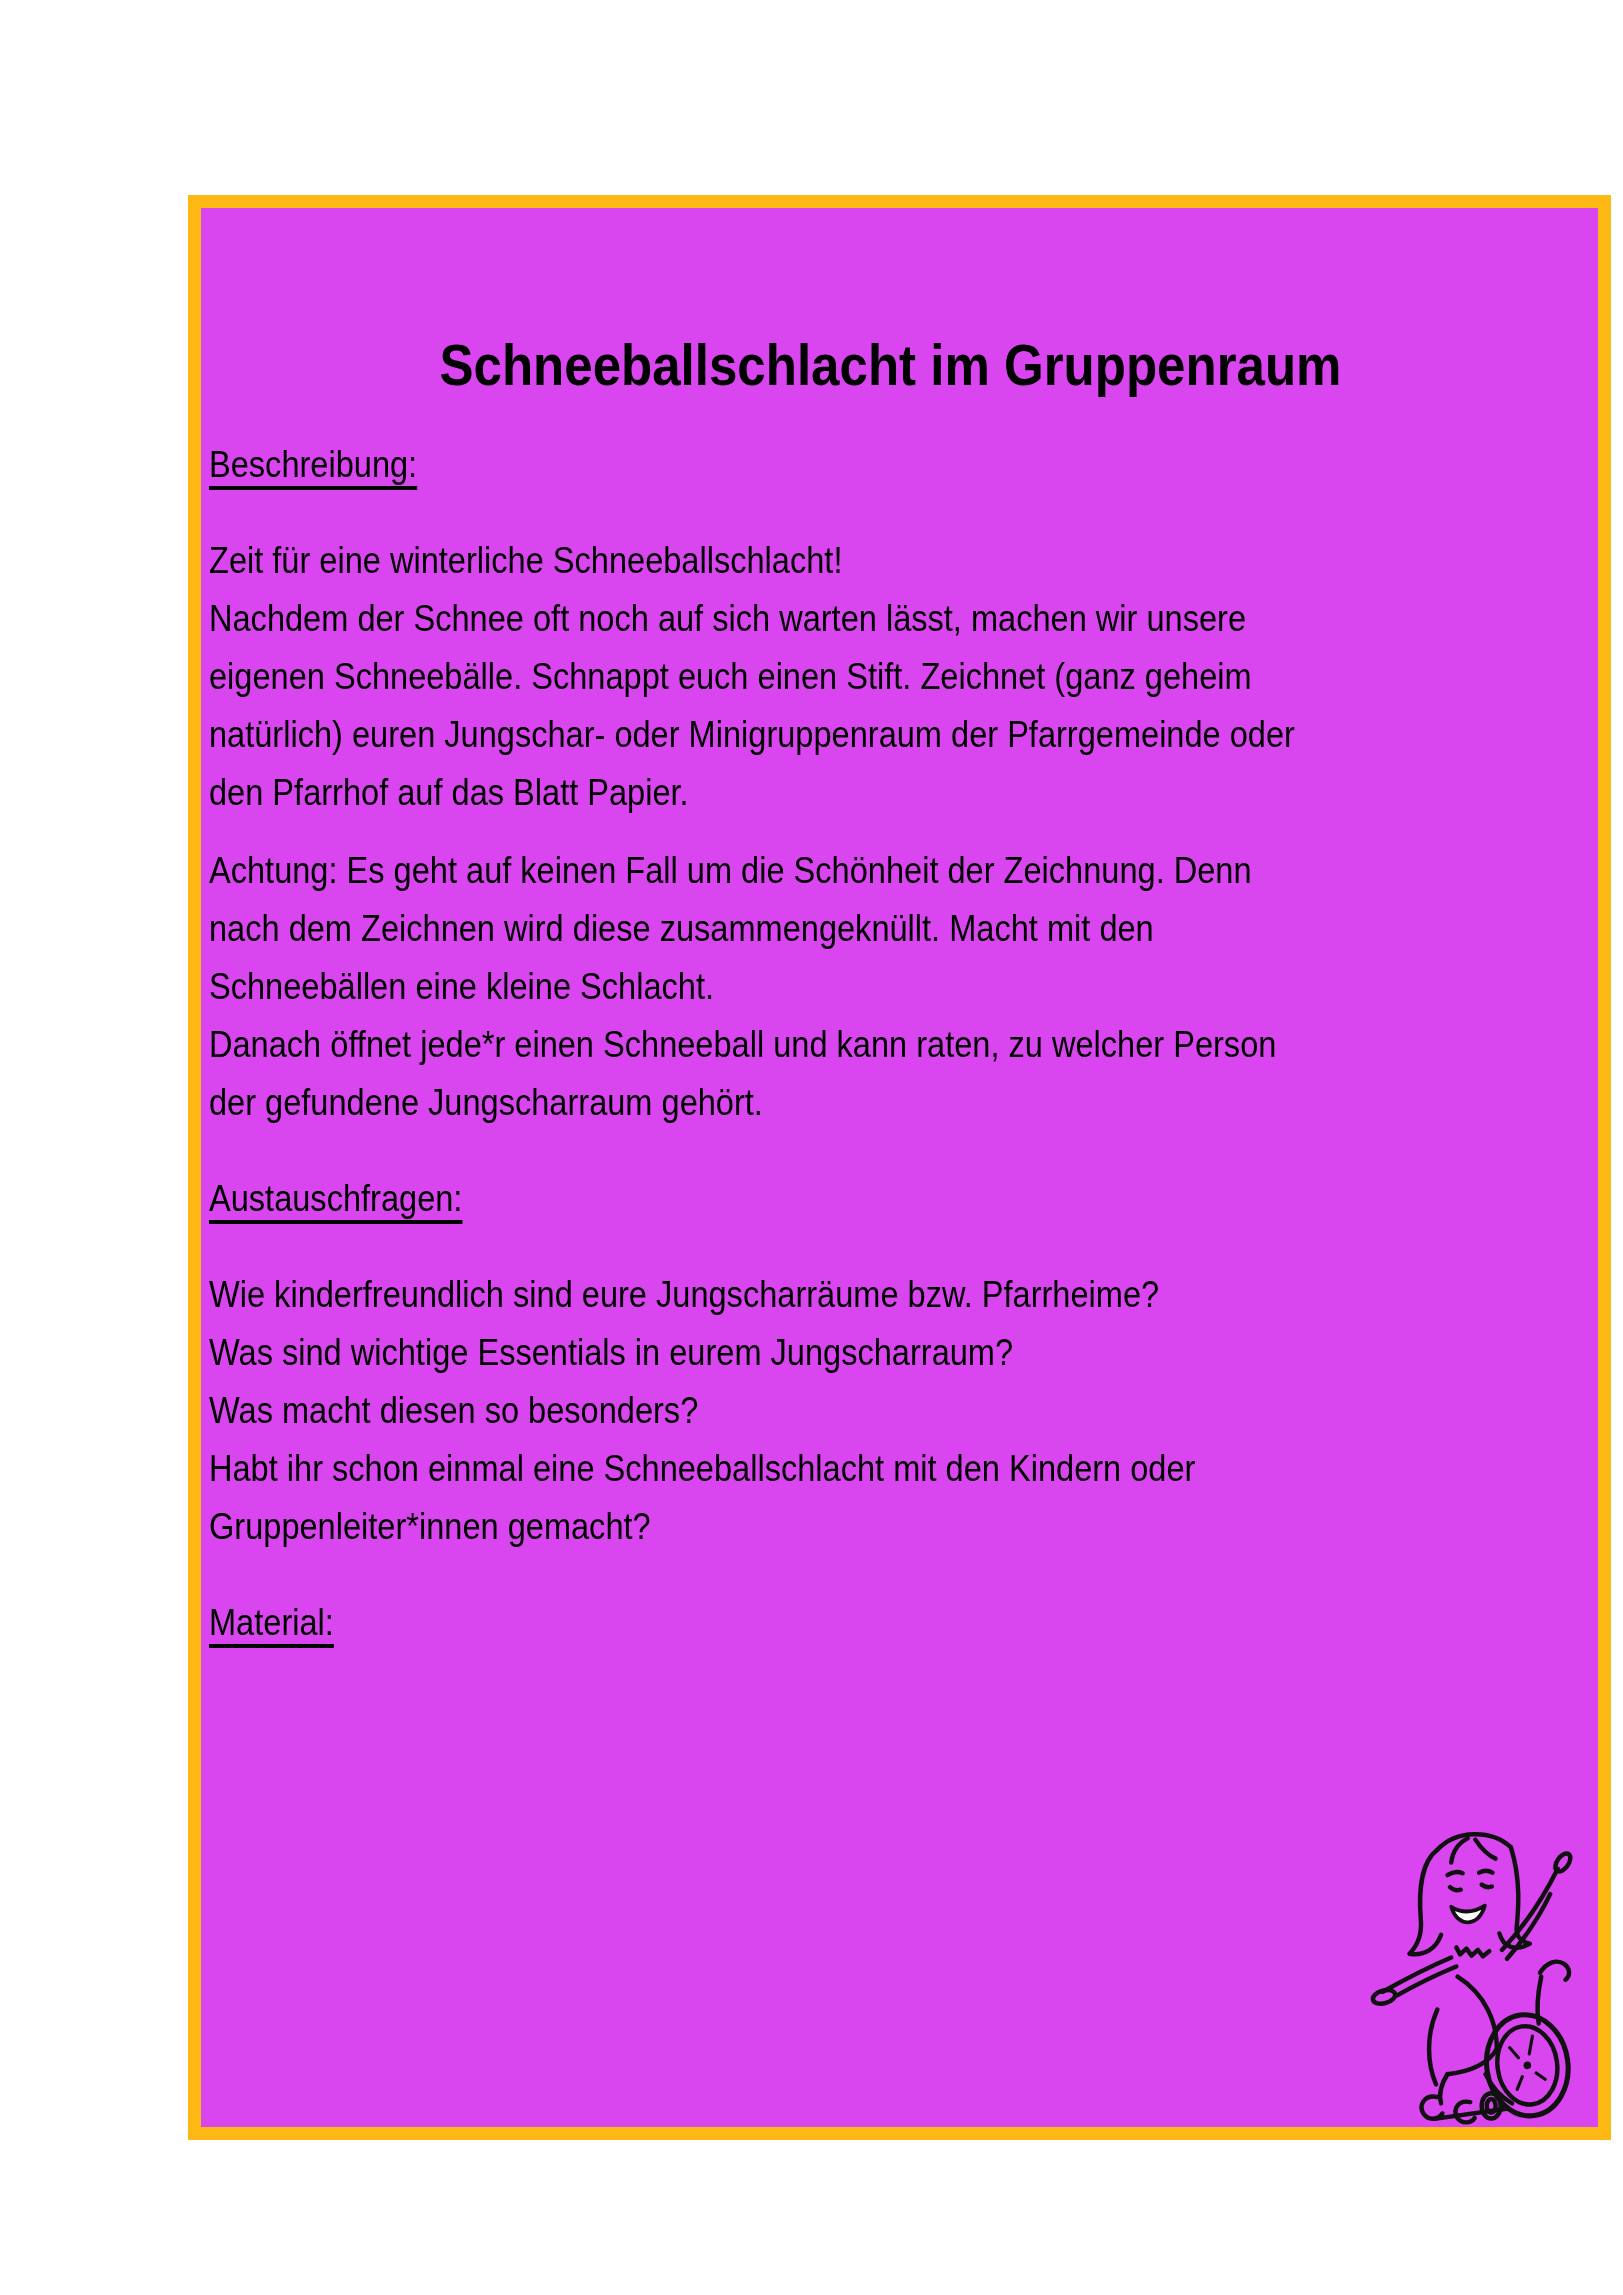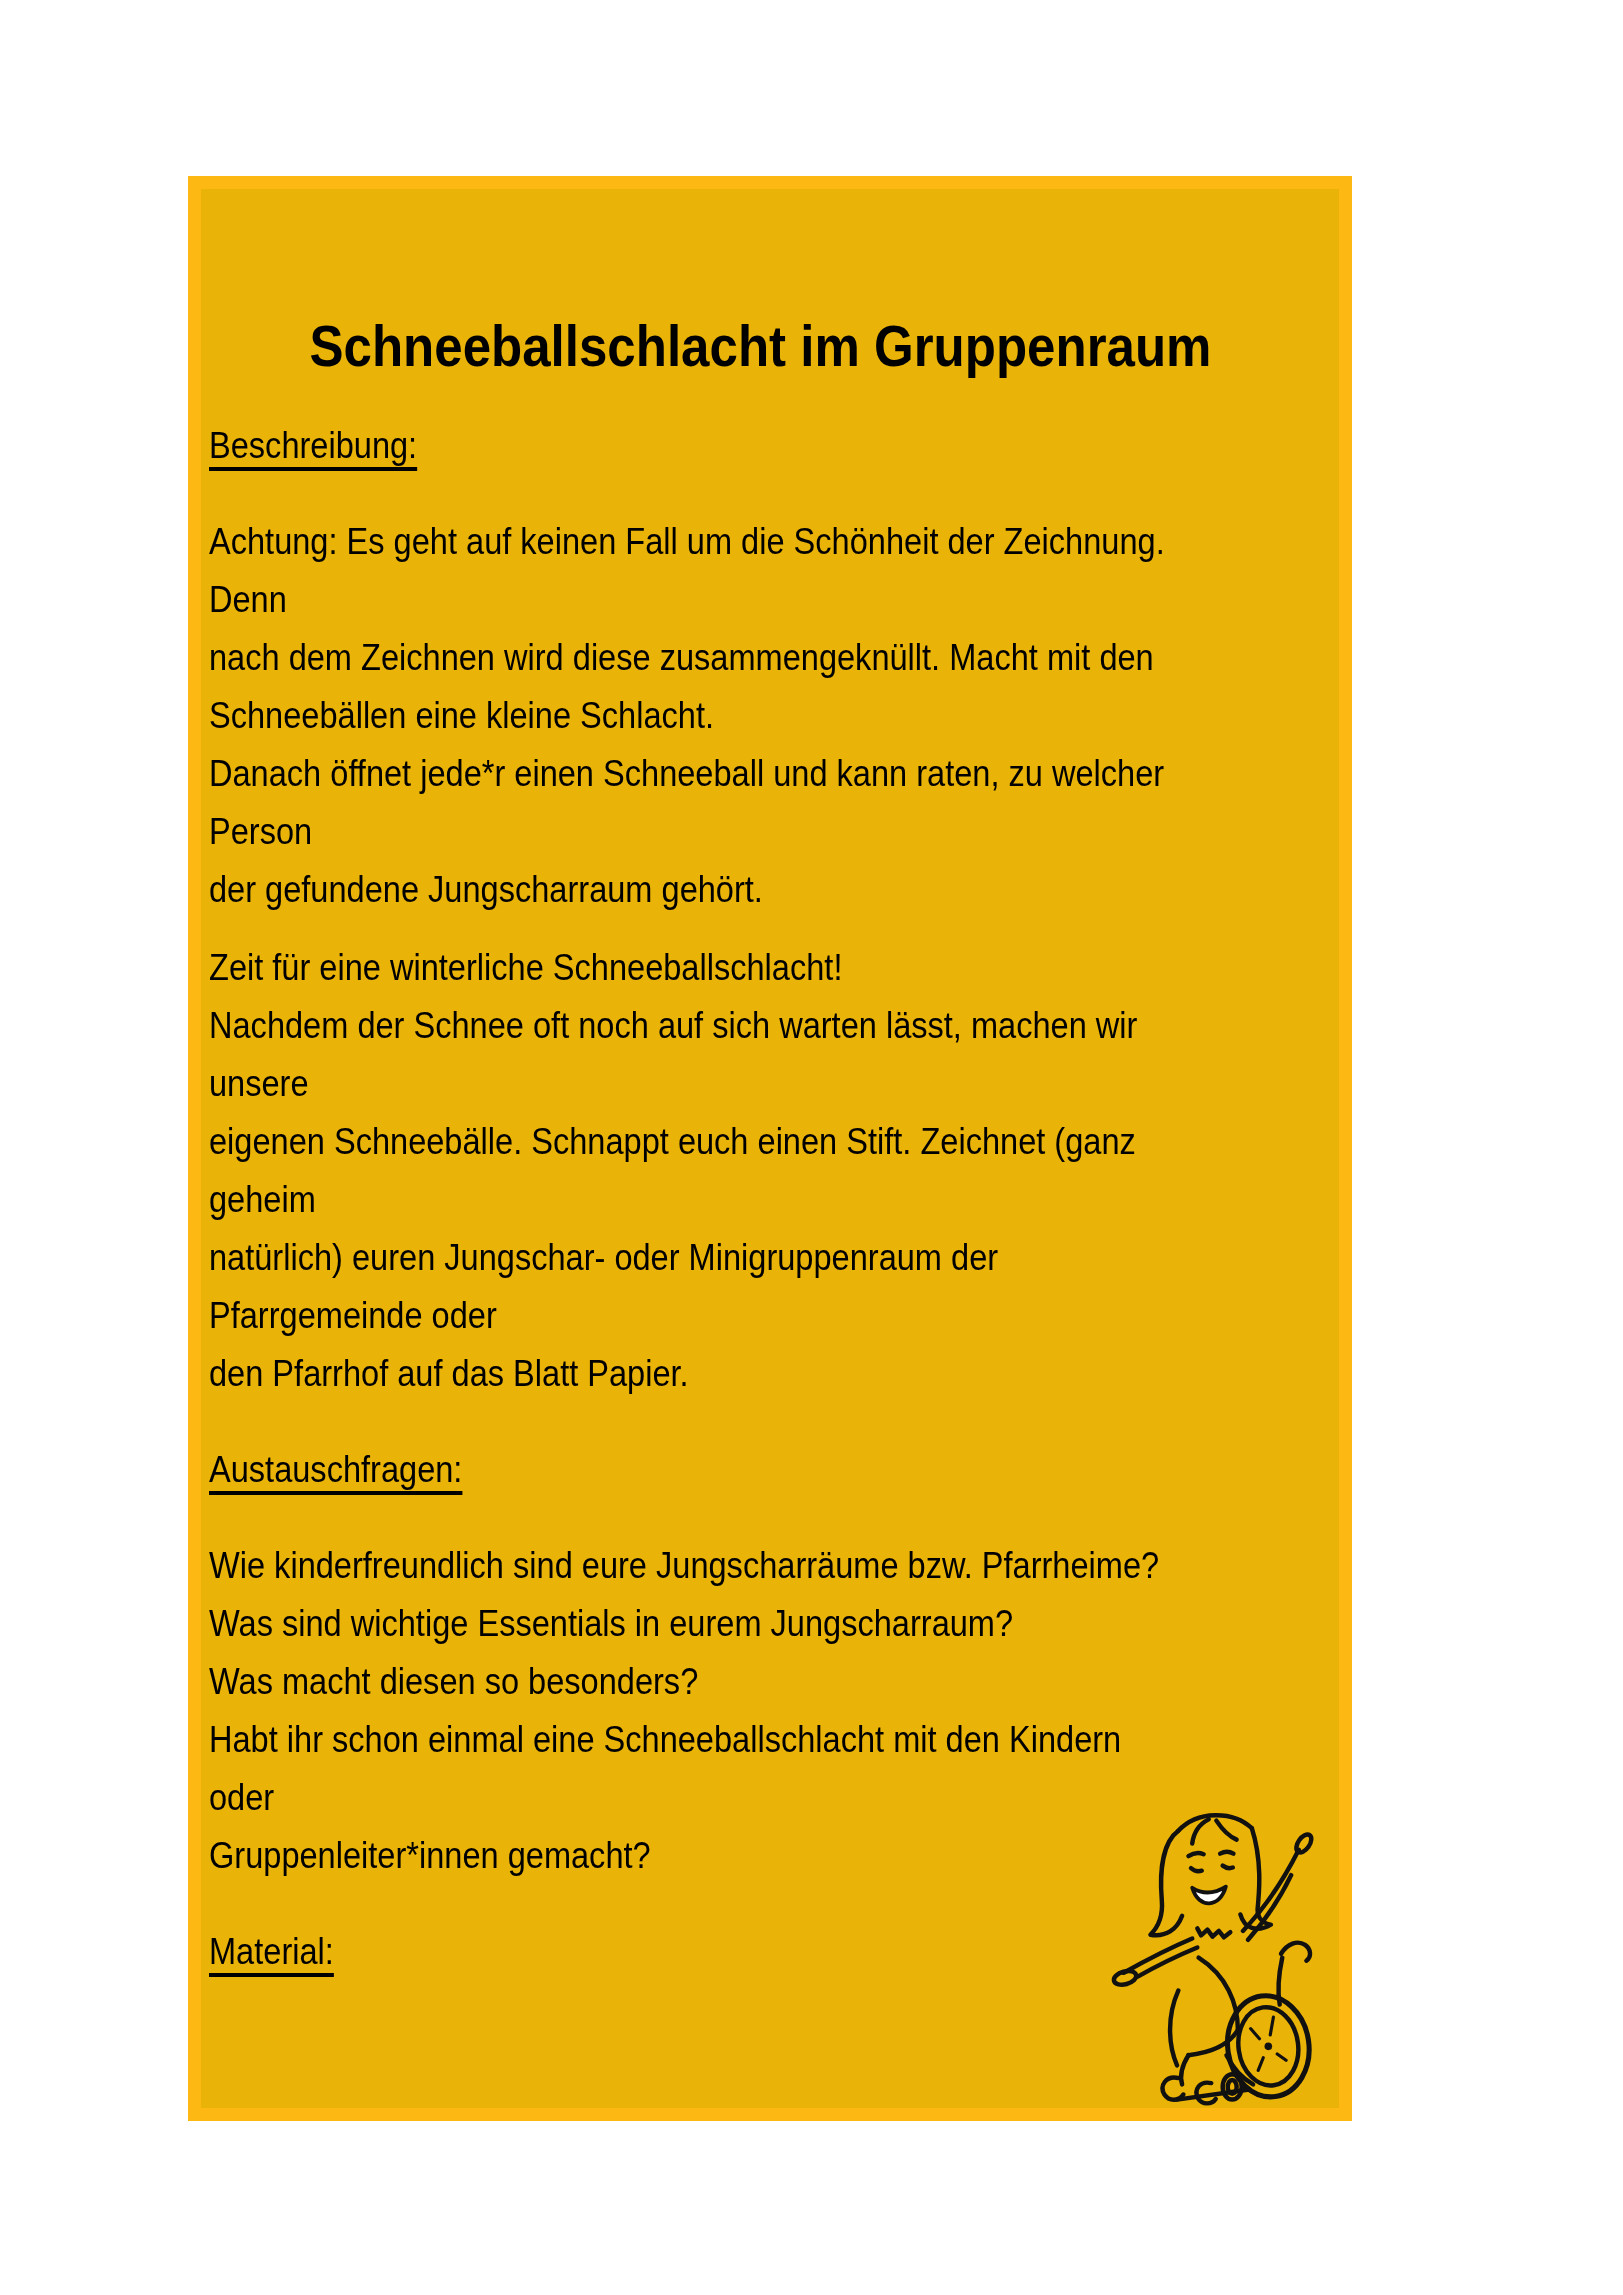--- a/index.html
+++ b/index.html
@@ -5,25 +5,25 @@
   html, body { margin: 0; padding: 0; }
   body {
     width: 1623px; height: 2295px;
     background: #ffffff;
     color: #000000;
     font-family: "Liberation Sans", "DejaVu Sans", sans-serif;
   }
   .page { position: relative; width: 1623px; height: 2295px; overflow: hidden; background: #fff; }
 
   .frame {
-    position: absolute; left: 188px; top: 176px;
-    width: 1164px; height: 1945px;
+    position: absolute; left: 188px; top: 195px;
+    width: 1423px; height: 1945px;
     box-sizing: border-box;
     border: 13px solid #FDB813;
-    background: #eab308;
+    background: #d946ef;
   }
   .content {
     position: absolute; inset: 0;
     box-sizing: border-box;
     padding: 124px 26px 0 7.9px;
   }
 
   
   .cond {
     display: inline-block;
@@ -73,31 +73,31 @@
 <body>
 
 <div class="page">
   <div class="frame" style="border-color: rgb(253, 184, 19);">
     <div class="content">
 
       <h1 class="title"><span class="cond">Schneeballschlacht im Gruppenraum</span></h1>
 
       <h2 class="heading"><span class="cond">Beschreibung:</span></h2>
 
+      <p class="para"><span class="cond">Zeit für eine winterliche Schneeballschlacht!
+Nachdem der Schnee oft noch auf sich warten lässt, machen wir unsere
+eigenen Schneebälle. Schnappt euch einen Stift. Zeichnet (ganz geheim
+natürlich) euren Jungschar- oder Minigruppenraum der Pfarrgemeinde oder
+den Pfarrhof auf das Blatt Papier.</span></p>
+
       <p class="para"><span class="cond">Achtung: Es geht auf keinen Fall um die Schönheit der Zeichnung. Denn
 nach dem Zeichnen wird diese zusammengeknüllt. Macht mit den
 Schneebällen eine kleine Schlacht.
 Danach öffnet jede*r einen Schneeball und kann raten, zu welcher Person
 der gefundene Jungscharraum gehört.</span></p>
-
-      <p class="para"><span class="cond">Zeit für eine winterliche Schneeballschlacht!
-Nachdem der Schnee oft noch auf sich warten lässt, machen wir unsere
-eigenen Schneebälle. Schnappt euch einen Stift. Zeichnet (ganz geheim
-natürlich) euren Jungschar- oder Minigruppenraum der Pfarrgemeinde oder
-den Pfarrhof auf das Blatt Papier.</span></p>
 
       <h2 class="heading"><span class="cond">Austauschfragen:</span></h2>
 
       <p class="para"><span class="cond">Wie kinderfreundlich sind eure Jungscharräume bzw. Pfarrheime?
 Was sind wichtige Essentials in eurem Jungscharraum?
 Was macht diesen so besonders?
 Habt ihr schon einmal eine Schneeballschlacht mit den Kindern oder
 Gruppenleiter*innen gemacht?</span></p>
 
 

